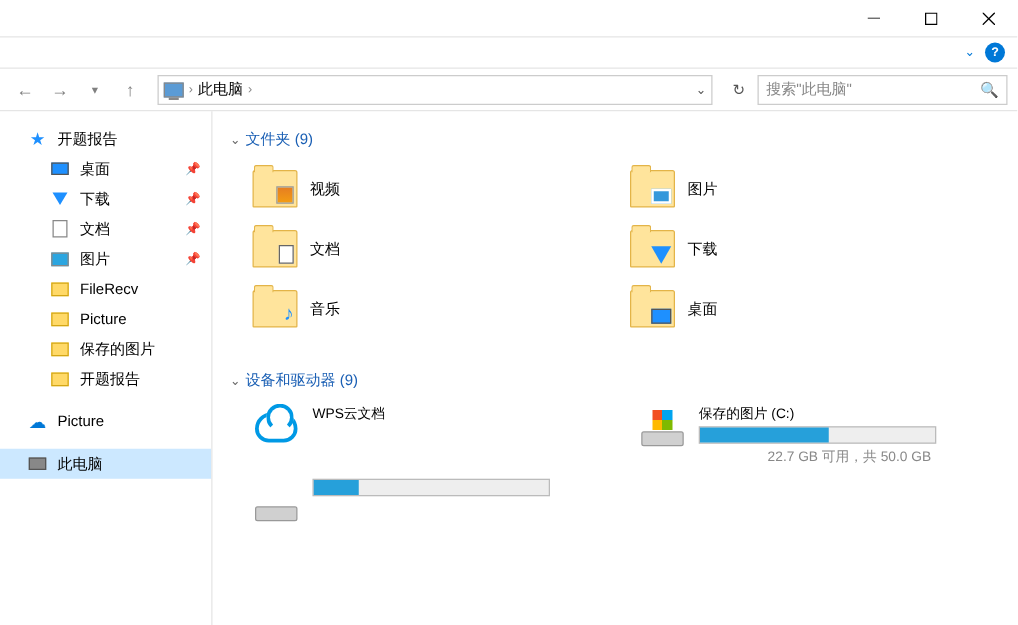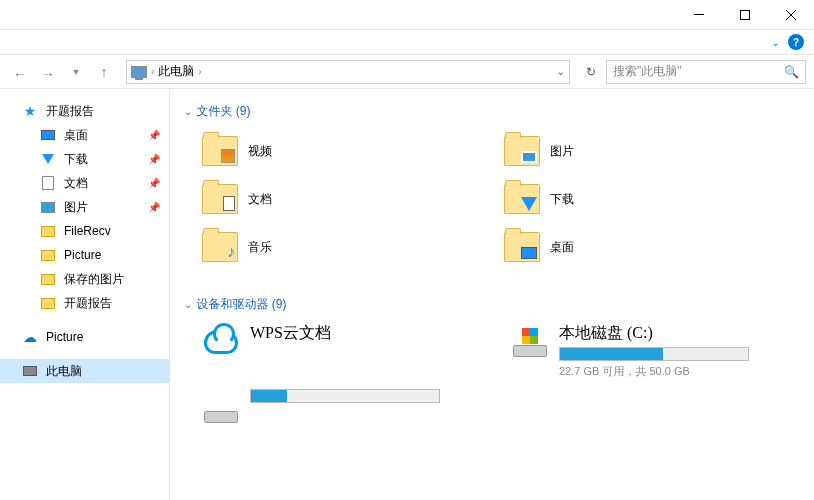--- a/index.html
+++ b/index.html
@@ -59,24 +59,24 @@
 .ovl.desk{width:16px;height:12px;background:#1e90ff;border:1px solid #555;}
 
 .dev-grid { display:grid; grid-template-columns: 1fr 1fr; gap:10px 20px; padding-left:18px;}
 .ditem { display:flex; gap:10px; }
 .dico { width:38px;height:38px; display:flex;align-items:center;justify-content:center;}
 .cloud-i { width:34px;height:24px;border:3px solid #0099e5;border-radius:14px 14px 12px 12px;position:relative;}
 .cloud-i::before{content:"";position:absolute;width:16px;height:16px;border:3px solid #0099e5;border-radius:50%;top:-10px;left:6px;background:#fff;border-bottom-color:transparent;}
 .drive-i { width:34px;height:12px;background:#d0d0d0;border:1px solid #999;border-radius:2px;position:relative;margin-top:18px;}
 .drive-i.win::before{content:"";position:absolute;top:-18px;left:8px;width:16px;height:16px;background:conic-gradient(#00a4ef 0 25%,#7fba00 25% 50%,#ffb900 50% 75%,#f25022 75%);}
 .dinfo { flex:1; font-size:11px; }
-.dname { font-size:16px; margin-bottom:3px;font-family:Liberation Serif, serif;}
+.dname { font-size:11px; margin-bottom:3px;}
 .dbar { width:190px; height:14px; border:1px solid #bbb; background:#eee; margin-bottom:3px;}
 .dfill { height:100%; background:#26a0da;}
-.dstat { color:#888; }
+.dstat { color:#888;text-align:center; }
 </style>
 </head>
 <body>
 
 <div class="titlebar">
   <div class="wc">
       <svg width="10" height="1">
         <rect width="10" height="1" fill="currentColor"></rect>
       </svg>
     </div>
@@ -245,21 +245,21 @@
           </div>
         <div class="dinfo">
             <div class="dname">WPS云文档</div>
           </div>
       </div>
       <div class="ditem">
         <div class="dico">
             <div class="drive-i win"></div>
           </div>
         <div class="dinfo">
-          <div class="dname">本地磁盘 (C:)</div>
+          <div class="dname">保存的图片 (C:)</div>
           <div class="dbar">
               <div class="dfill" style="width: 54.6%;"></div>
             </div>
           <div class="dstat">22.7 GB 可用，共 50.0 GB</div>
         </div>
       </div>
       <div class="ditem">
         <div class="dico">
             <div class="drive-i"></div>
           </div>

